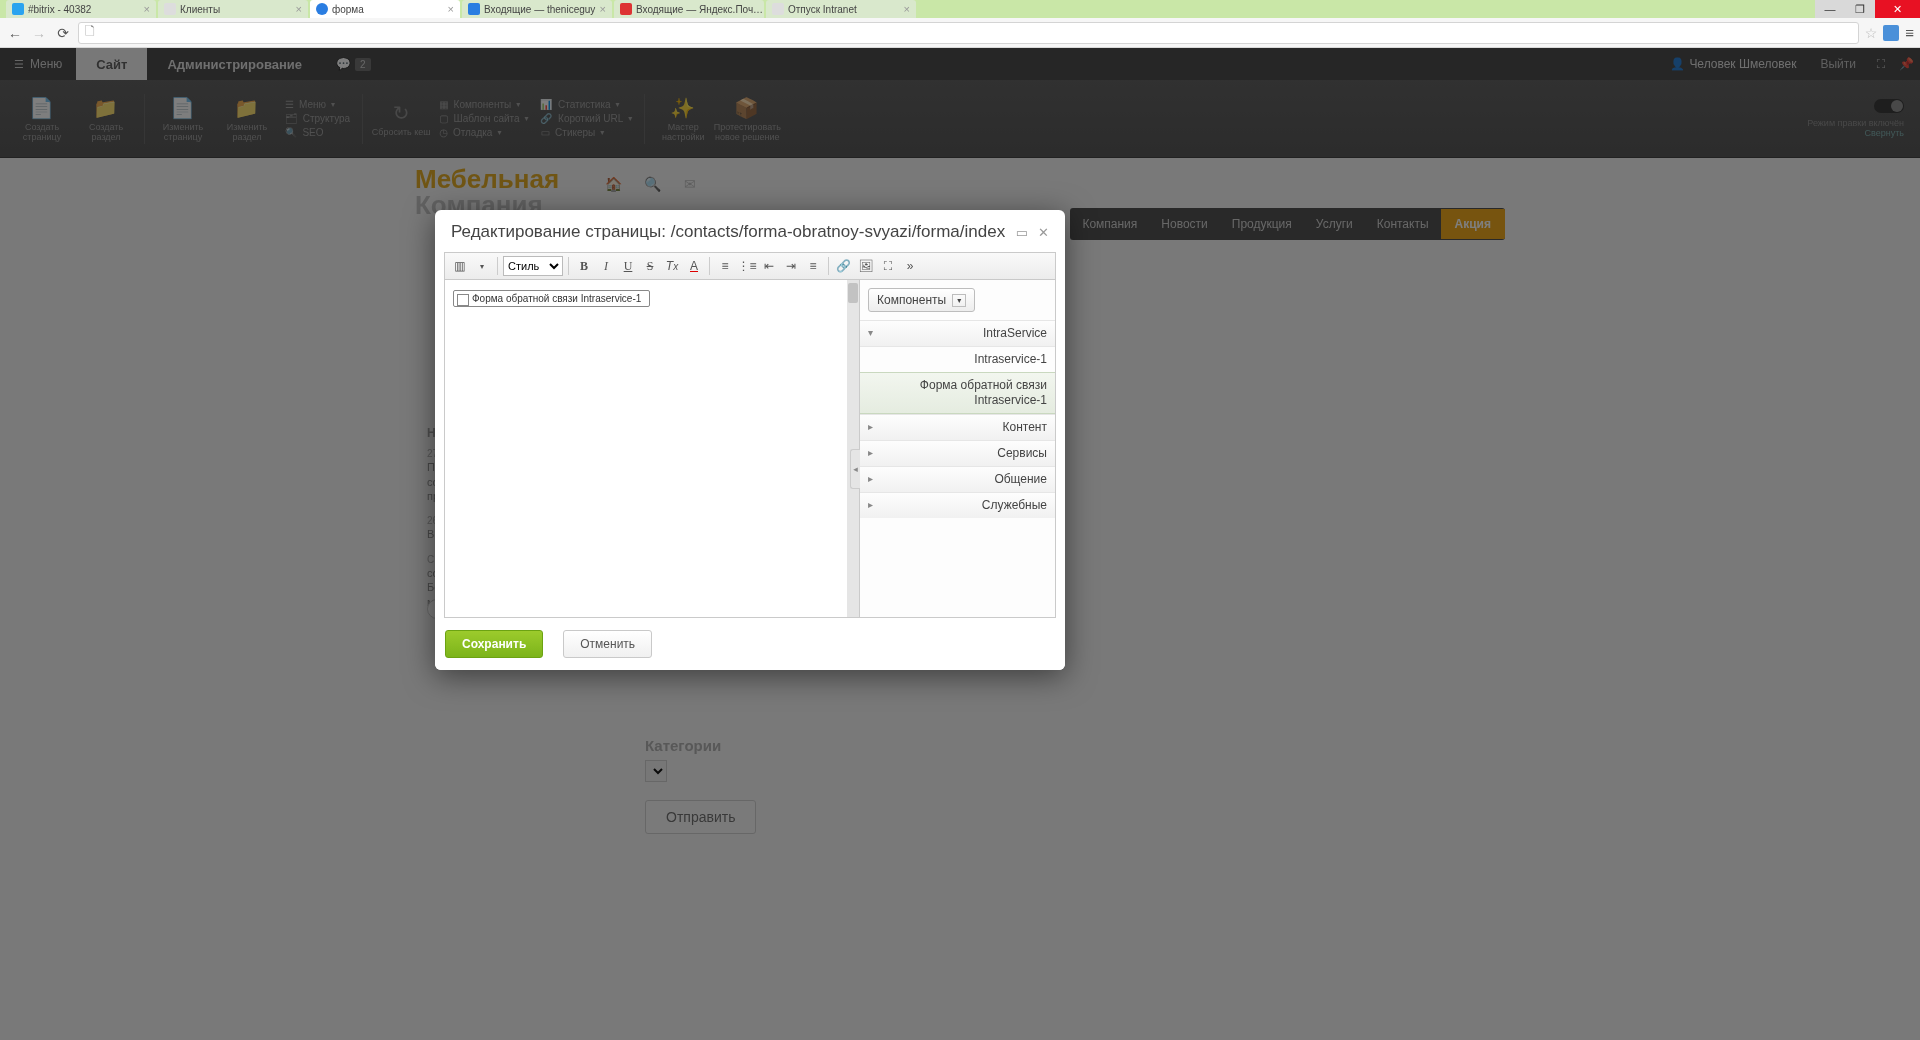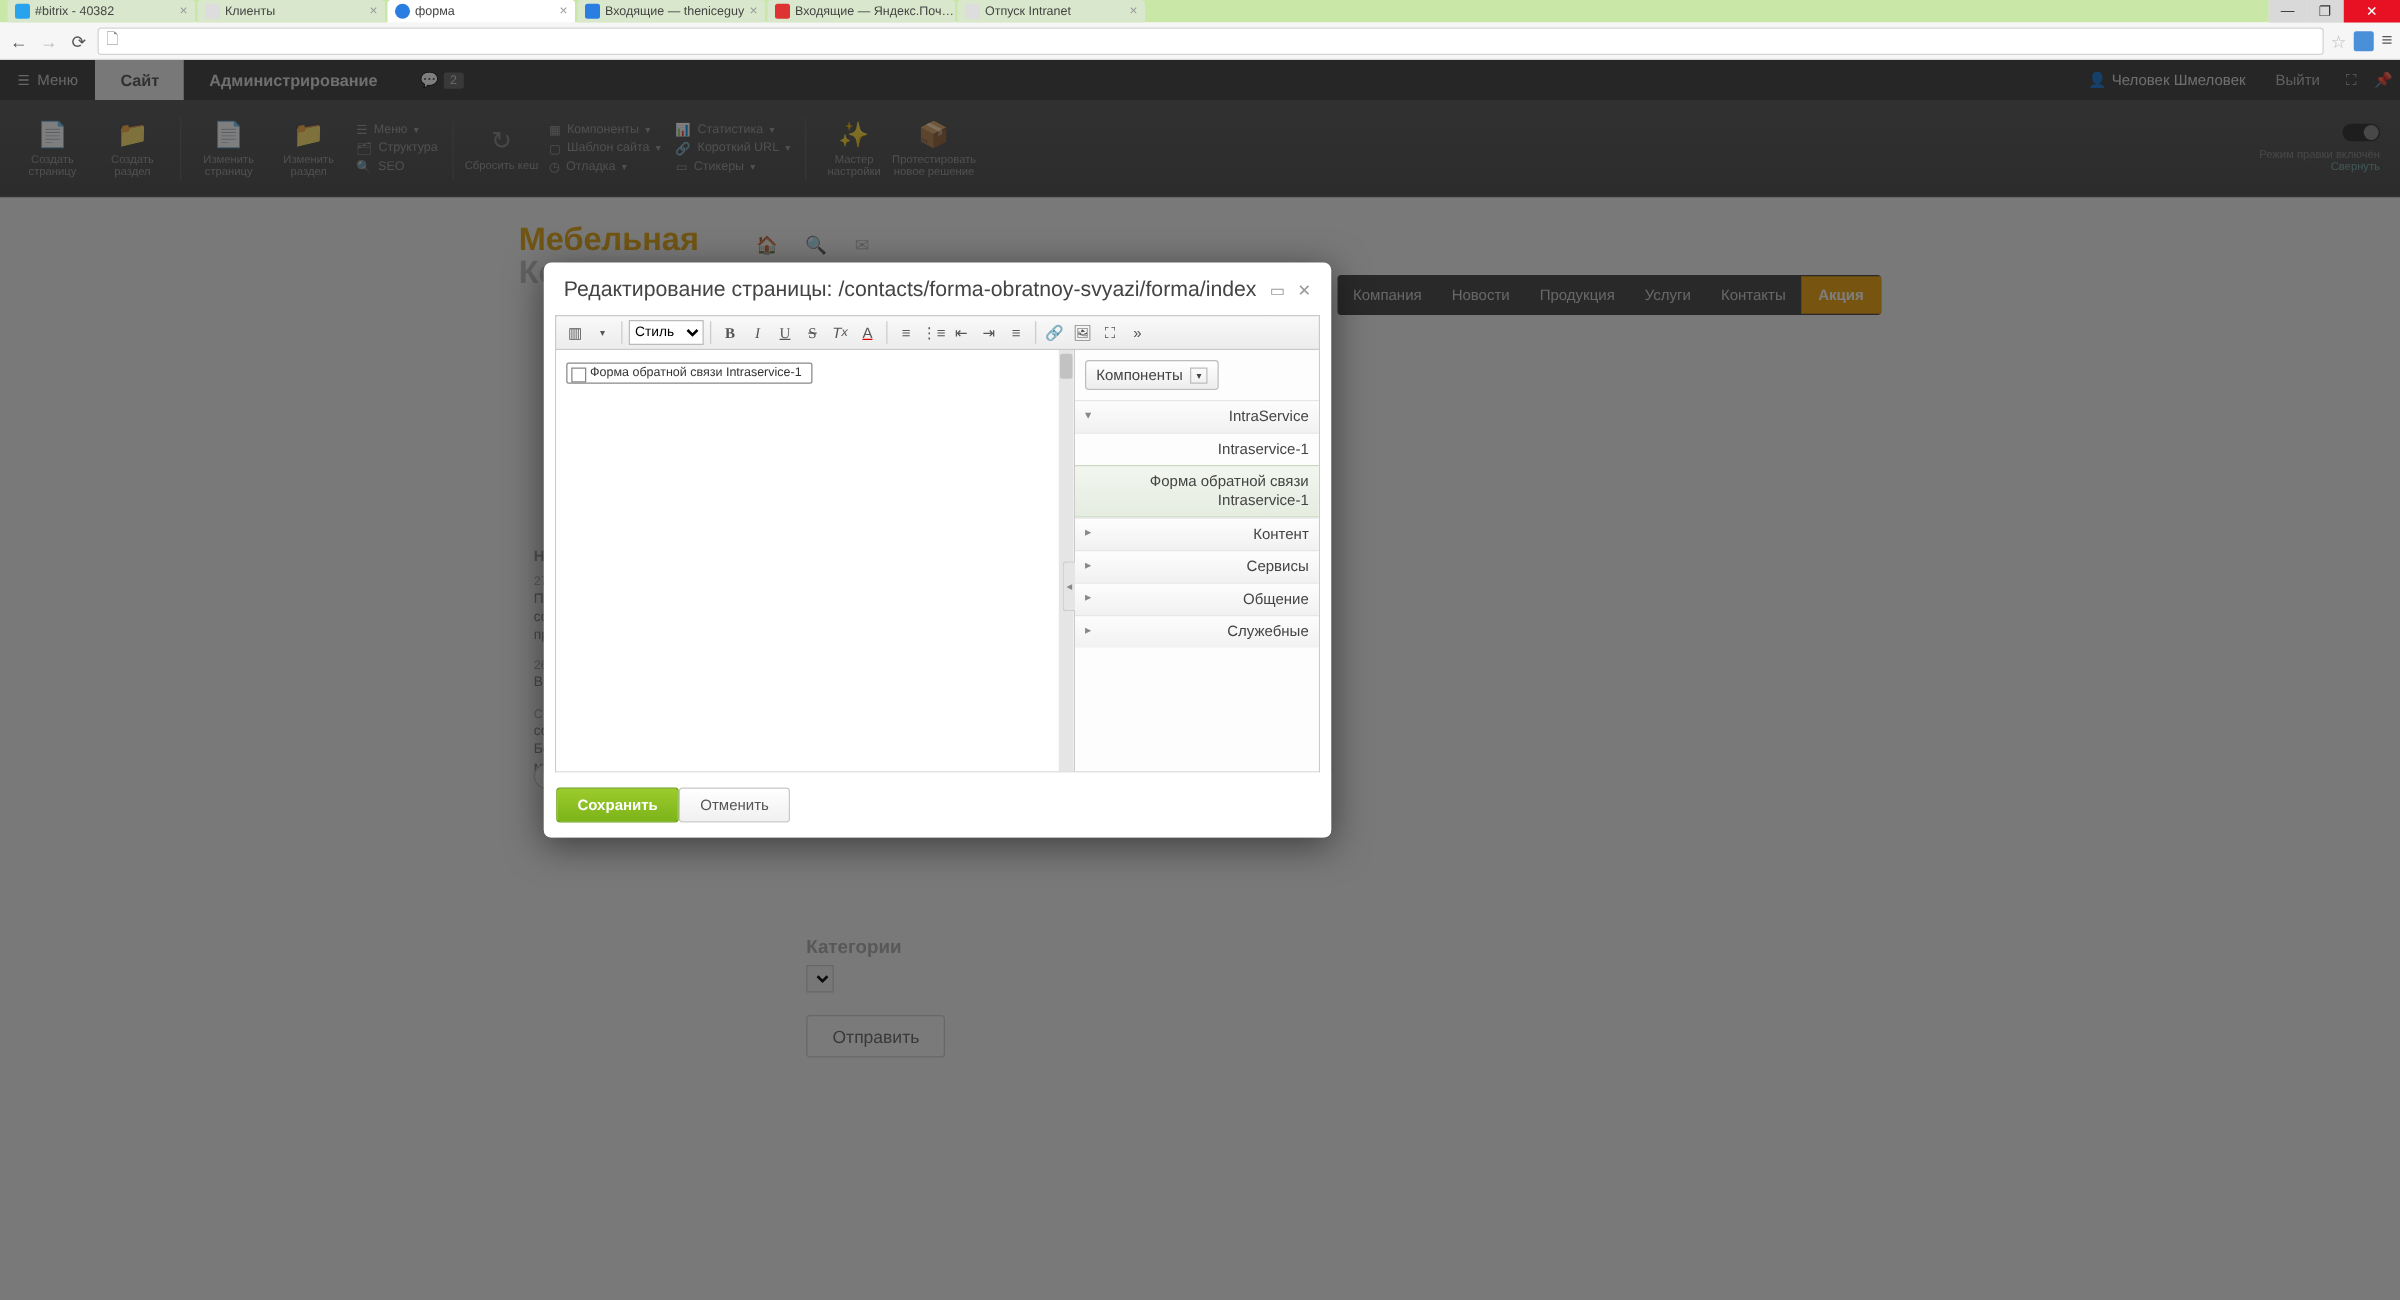--- a/index.html
+++ b/index.html
@@ -47,21 +47,21 @@
 .ribbon-item .ri-txt { text-align: center; line-height: 1.1; font-size: 9px; }
 .ribbon-item.accent .ri-ico { color: #c29a3a; }
 .ribbon-sep { width: 1px; height: 50px; background: #5f5f5f; margin: 0 6px; }
 .ribbon-menu-col { display: flex; flex-direction: column; gap: 3px; padding: 4px 6px; font-size: 10px; color: #999; }
 .ribbon-menu-col div { display: flex; align-items: center; gap: 5px; }
 .ribbon-right { margin-left: auto; text-align: right; font-size: 9px; color: #888; padding-right: 6px; }
 .ribbon-right .toggle { width: 30px; height: 14px; border-radius: 7px; background: #2a2a2a; display: inline-block; position: relative; margin-bottom: 3px; }
 .ribbon-right .toggle::after { content: ""; width: 12px; height: 12px; border-radius: 50%; background: #888; position: absolute; right: 1px; top: 1px; }
 
 
-.page-body { background: #f3f3f3; position: absolute; top: 158px; left: 0; right: 0; bottom: 0; display: flex; justify-content: center; padding-top: 20px; }
+.page-body { background: #f3f3f3; position: absolute; top: 158px; left: 0; right: 0; bottom: 0; display: flex; justify-content: center; padding-top: 8px; }
 .site-wrap { width: 1090px; position: relative; }
 .site-logo { color: #e0a514; font-size: 26px; font-weight: bold; line-height: 1.0; }
 .site-logo .l2 { color: #bfbfbf; }
 .site-topnav { position: absolute; top: 42px; right: 0; background: #444; color: #ccc; height: 32px; display: flex; align-items: center; font-size: 12px; border-radius: 3px; overflow: hidden; }
 .site-topnav span { padding: 0 12px; }
 .site-topnav .accent-btn { background: #f0a30a; color: #fff; font-weight: bold; padding: 8px 14px; }
 .site-header-icons { position: absolute; top: 10px; left: 190px; display: flex; gap: 22px; color: #bbb; font-size: 14px; }
 .site-left { position: absolute; top: 260px; left: 12px; width: 160px; font-size: 11px; color: #888; }
 .site-left h4 { color: #999; margin-bottom: 6px; font-size: 12px; }
 .site-left .news-date { color: #aaa; font-size: 10px; }
@@ -107,21 +107,21 @@
 .side-head-btn { display: inline-flex; align-items: center; background: linear-gradient(#fff,#ededed); border: 1px solid #bdbdbd; border-radius: 3px; padding: 4px 8px; font-size: 12px; color: #444; gap: 6px; }
 .side-head-btn .arrow { border: 1px solid #bdbdbd; padding: 1px 4px; font-size: 8px; }
 .tree-item { padding: 5px 8px 5px 22px; border-top: 1px solid #e6e6e6; color: #444; position: relative; cursor: pointer; line-height: 1.25; text-align: right; }
 .tree-item.expandable::before { content: "▸"; position: absolute; left: 8px; top: 6px; color: #888; font-size: 10px; }
 .tree-item.expanded::before { content: "▾"; }
 .tree-item.level1 { padding-left: 22px; }
 .tree-item.level2 { }
 .tree-item.section { background: linear-gradient(#fdfdfd,#f1f1f1); }
 .tree-item.selected { background: linear-gradient(#f2f6ef,#e5ece0); border-top: 1px solid #c9d8bf; border-bottom: 1px solid #c9d8bf; }
 
-.modal-footer { padding: 12px 10px; background: #fff; display: flex; gap: 0; }
+.modal-footer { padding: 12px 10px; background: #fff; display: flex; gap: 20px; }
 .btn-save { background: linear-gradient(#9ccb2c,#7cb41a); color: #fff; border: 1px solid #6ca312; padding: 6px 16px; border-radius: 3px; font-size: 12px; font-weight: bold; cursor: pointer; }
 .btn-cancel { background: linear-gradient(#fff,#f0f0f0); color: #555; border: 1px solid #c9c9c9; padding: 6px 16px; border-radius: 3px; font-size: 12px; cursor: pointer; }
 </style>
 </head>
 <body>
 
 <div class="win-controls">
   <div class="win-btn min">—</div>
   <div class="win-btn mid">❐</div>
   <div class="win-btn close-btn">✕</div>

